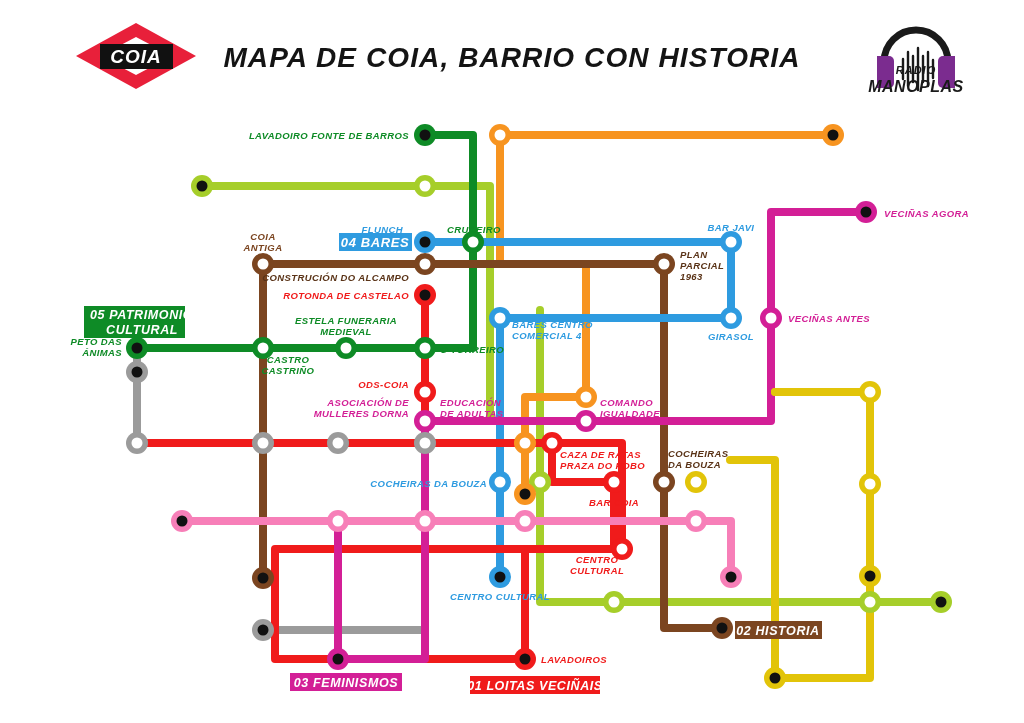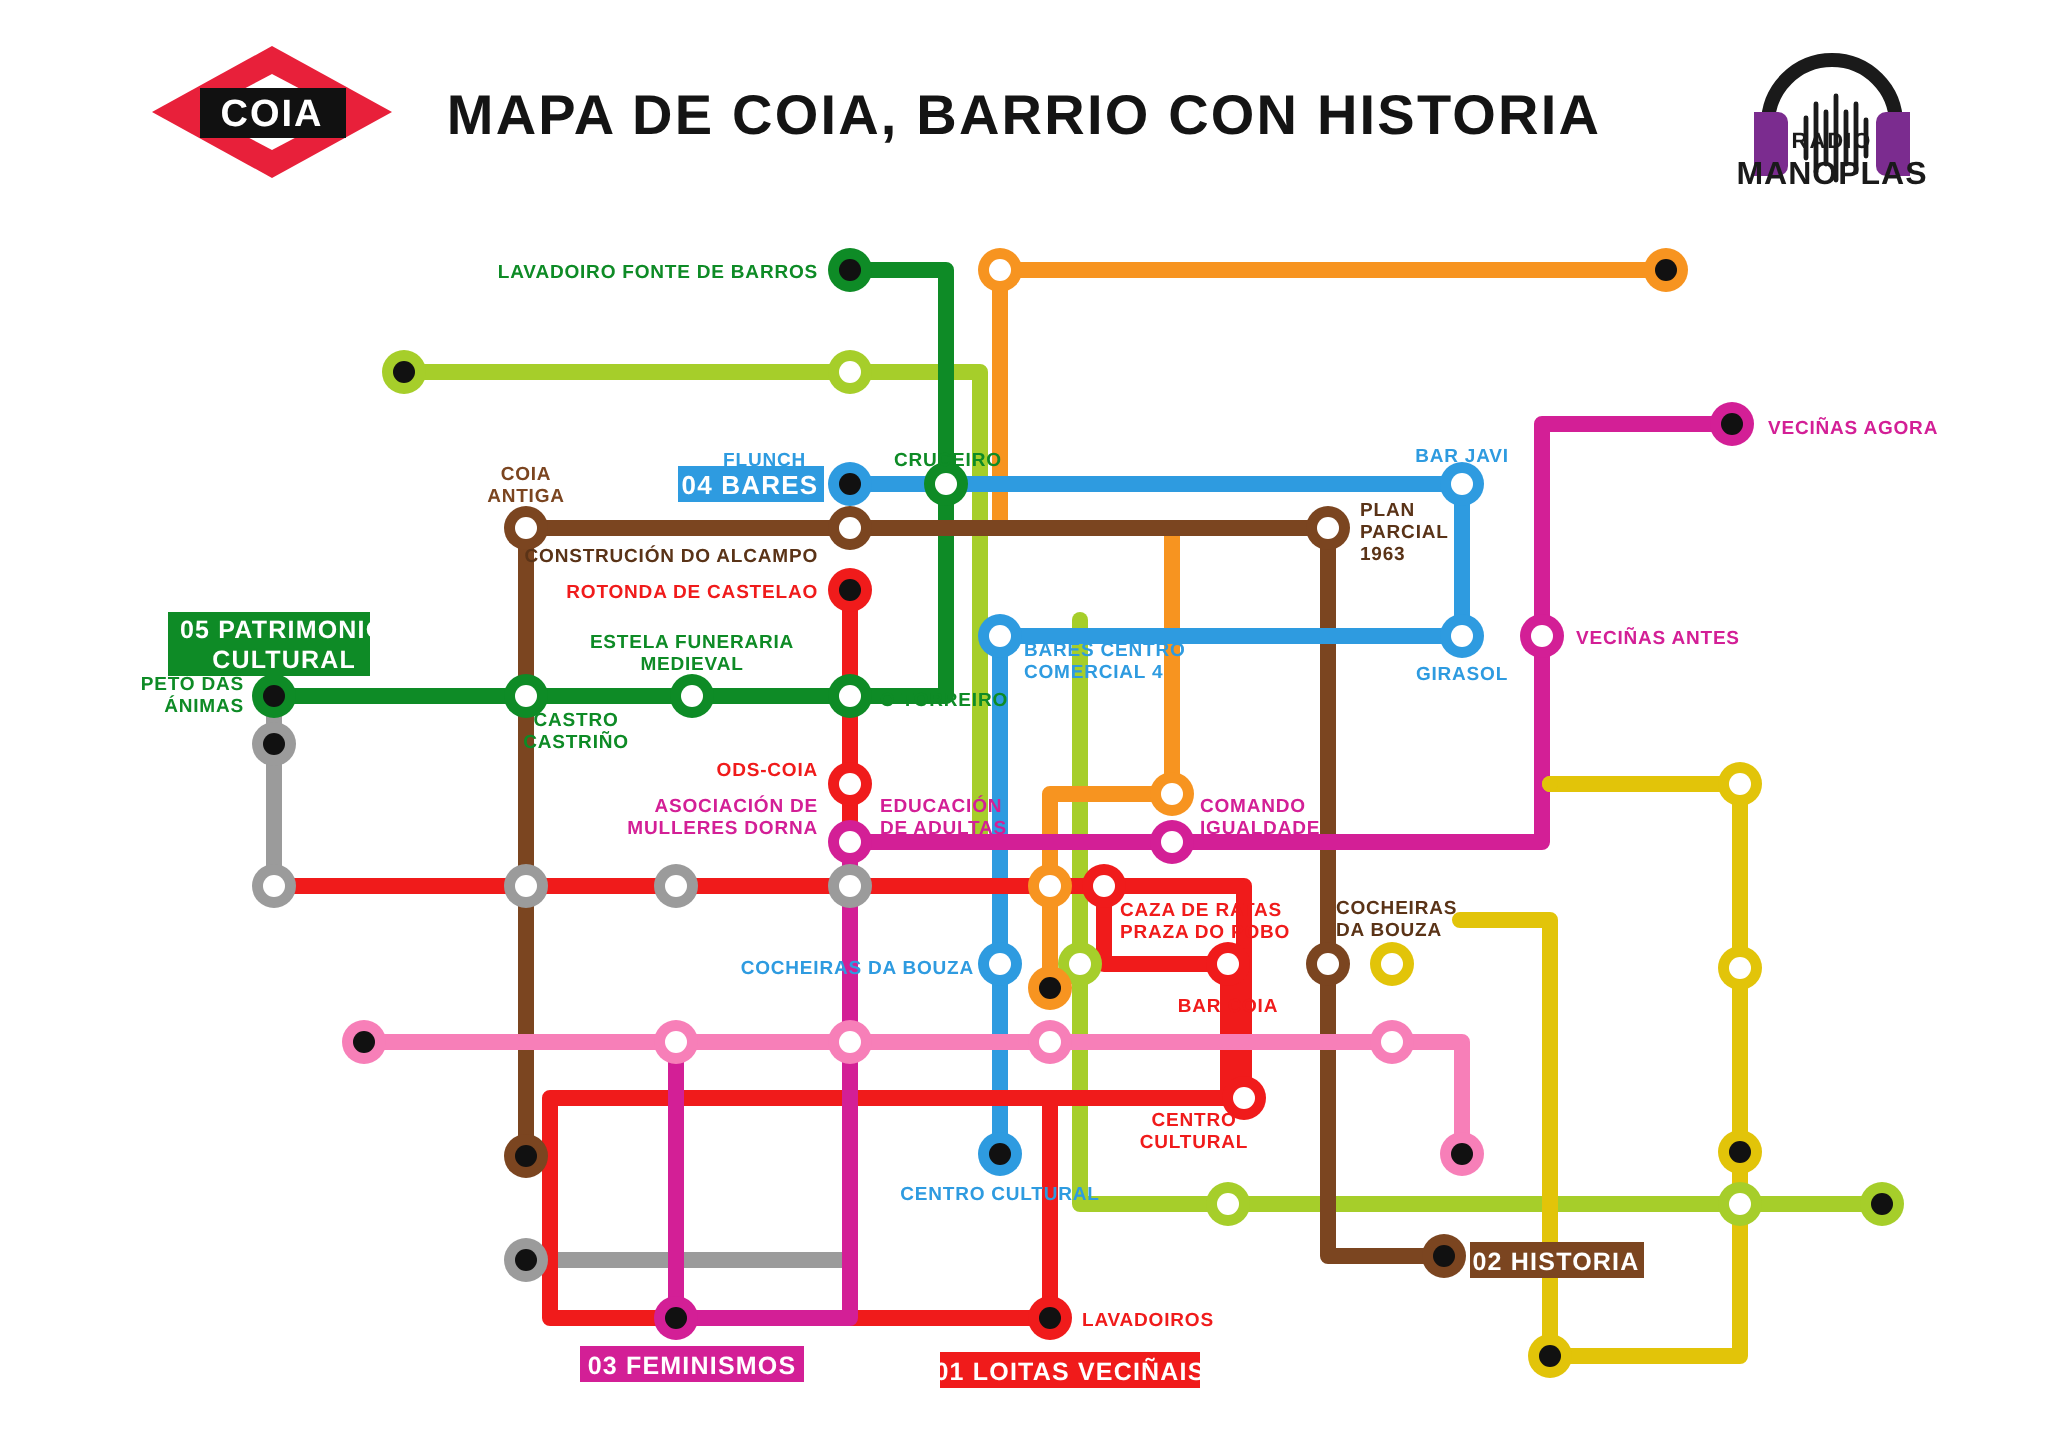--- a/index.html
+++ b/index.html
@@ -1,18 +1,18 @@
 <!DOCTYPE html>
 <html><head>
 <meta charset="utf-8">
 <style>
   html,body{margin:0;padding:0;background:#ffffff;}
   body{width:1024px;height:723px;overflow:hidden;
        font-family:"Liberation Sans","DejaVu Sans",sans-serif;}
-  #map{position:relative;width:880px;height:723px;background:#fff;}
+  #map{position:relative;width:880px;height:723px;background:#fff;font-style:italic;}
   svg{display:block;}
   .lbl{font-weight:bold;letter-spacing:.4px;}
   .badge-text{font-weight:bold;letter-spacing:.6px;fill:#fff;}
   .title{font-weight:bold;letter-spacing:1.1px;fill:#141414;}
 </style>
 </head>
 <body>
 
 <div id="map">
 <svg width="1024" height="723" viewBox="0 0 1024 723" xmlns="http://www.w3.org/2000/svg">

